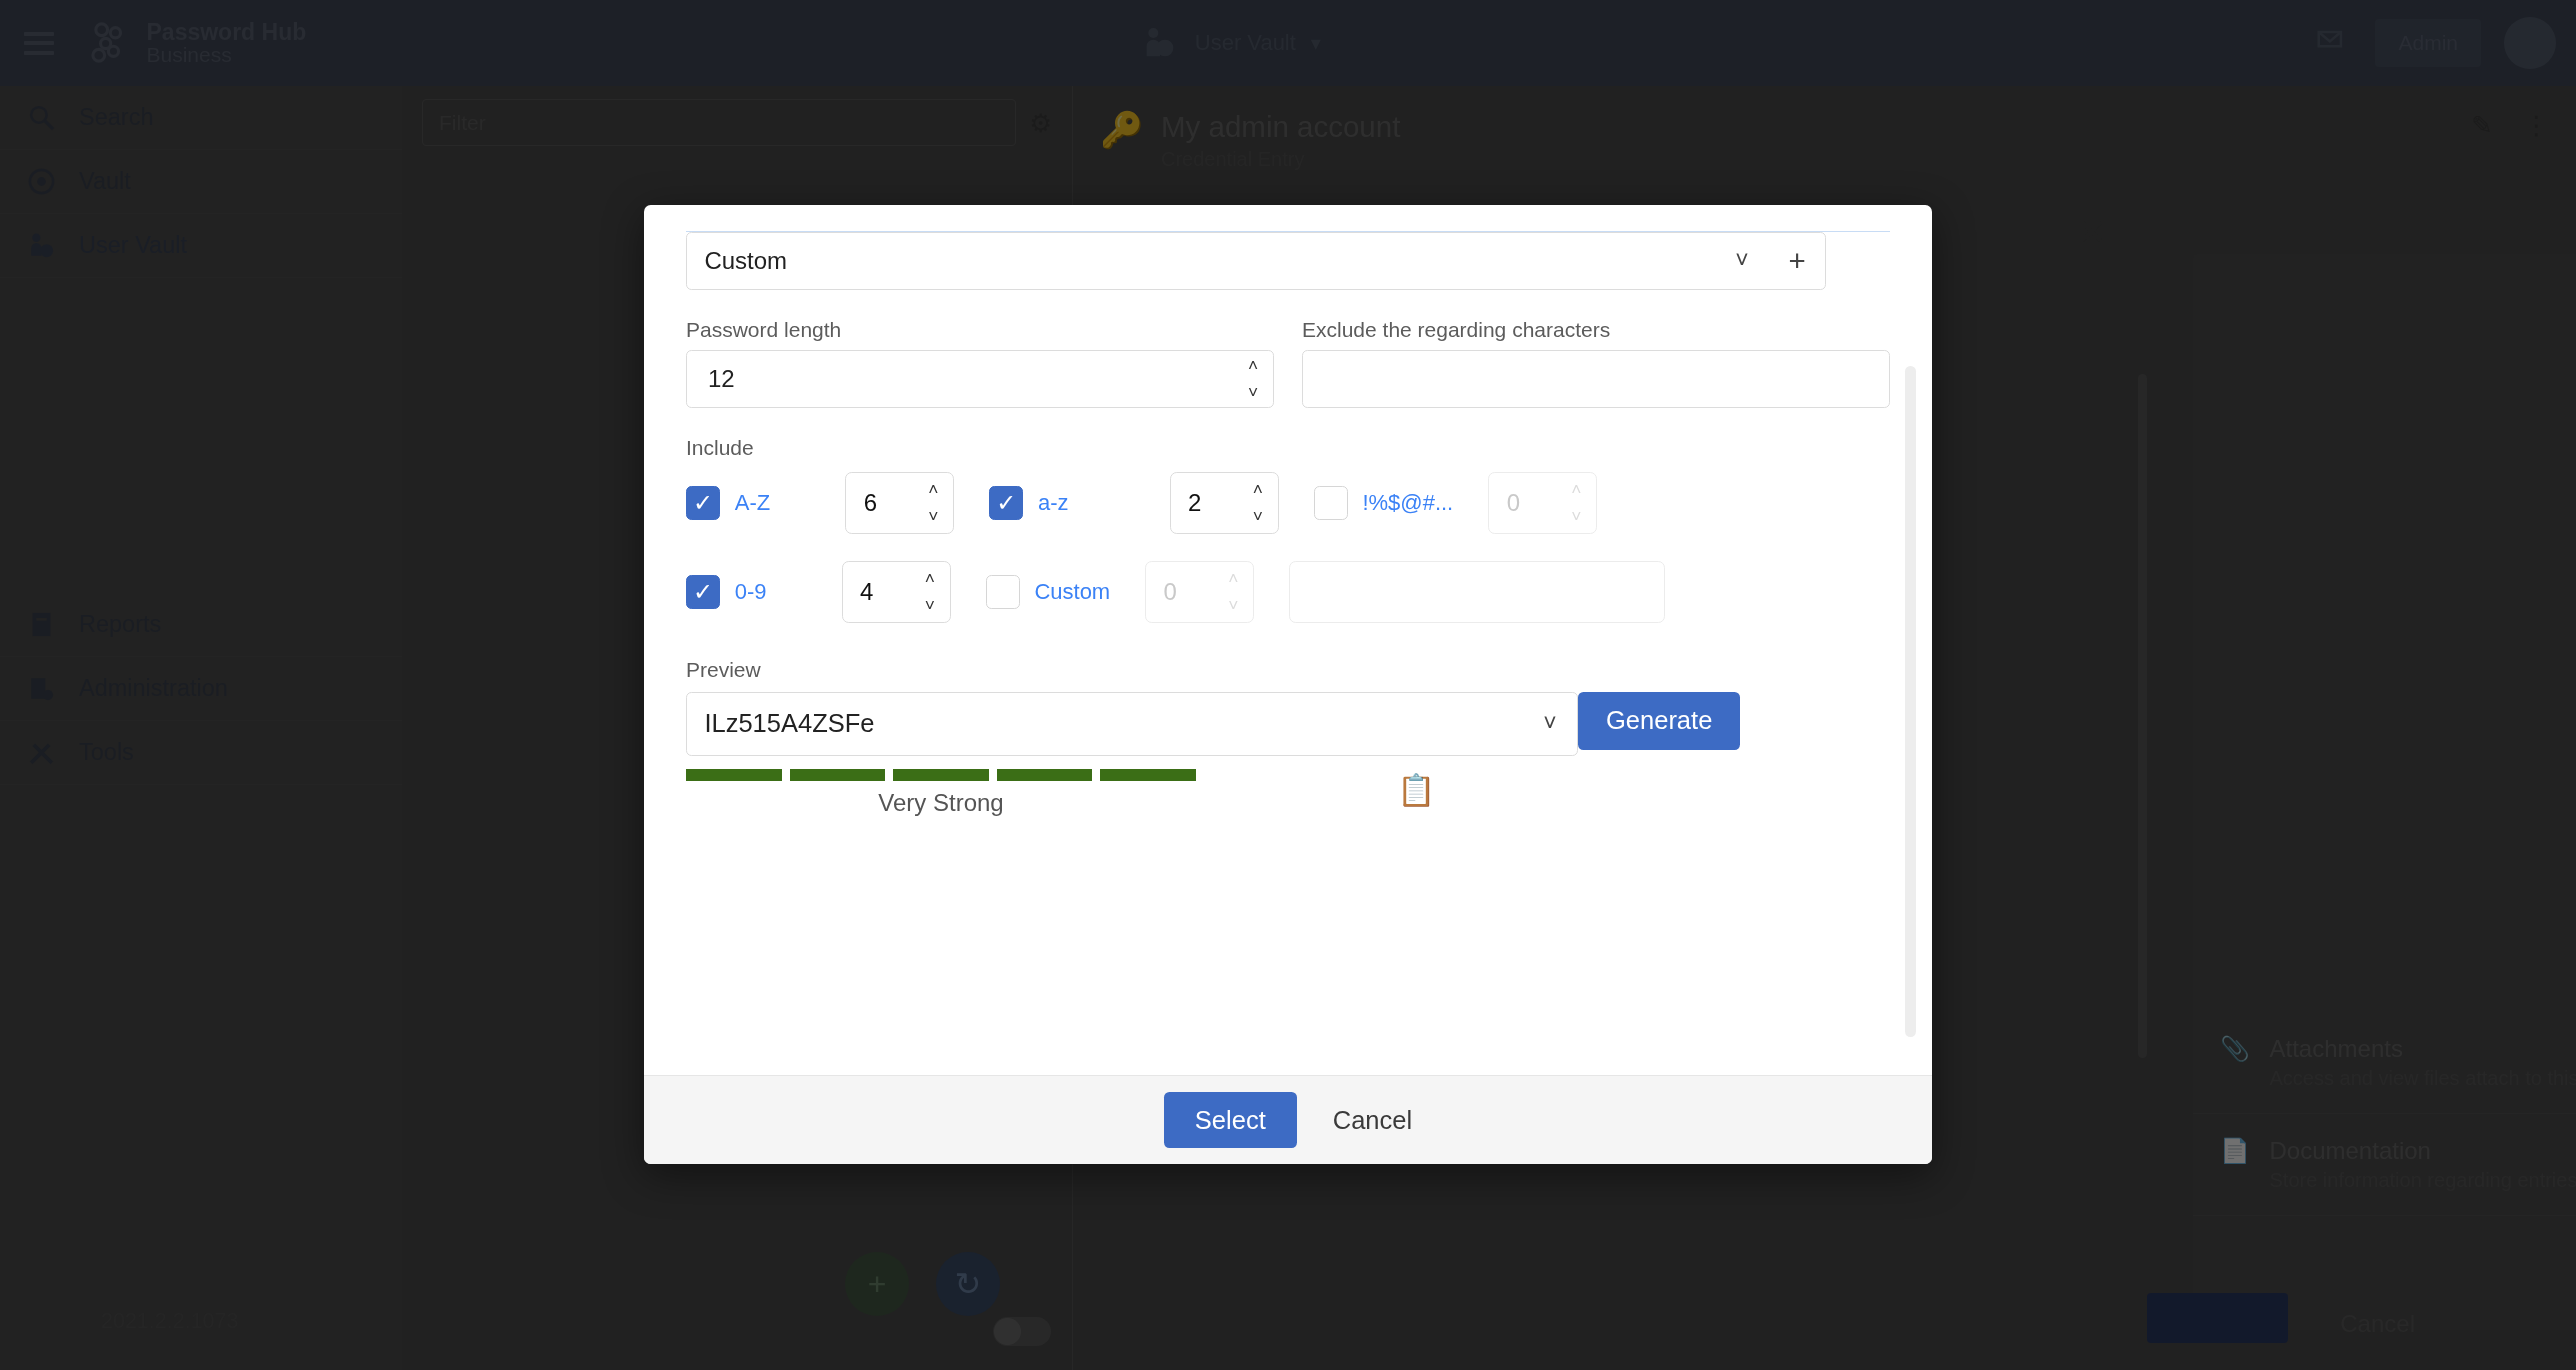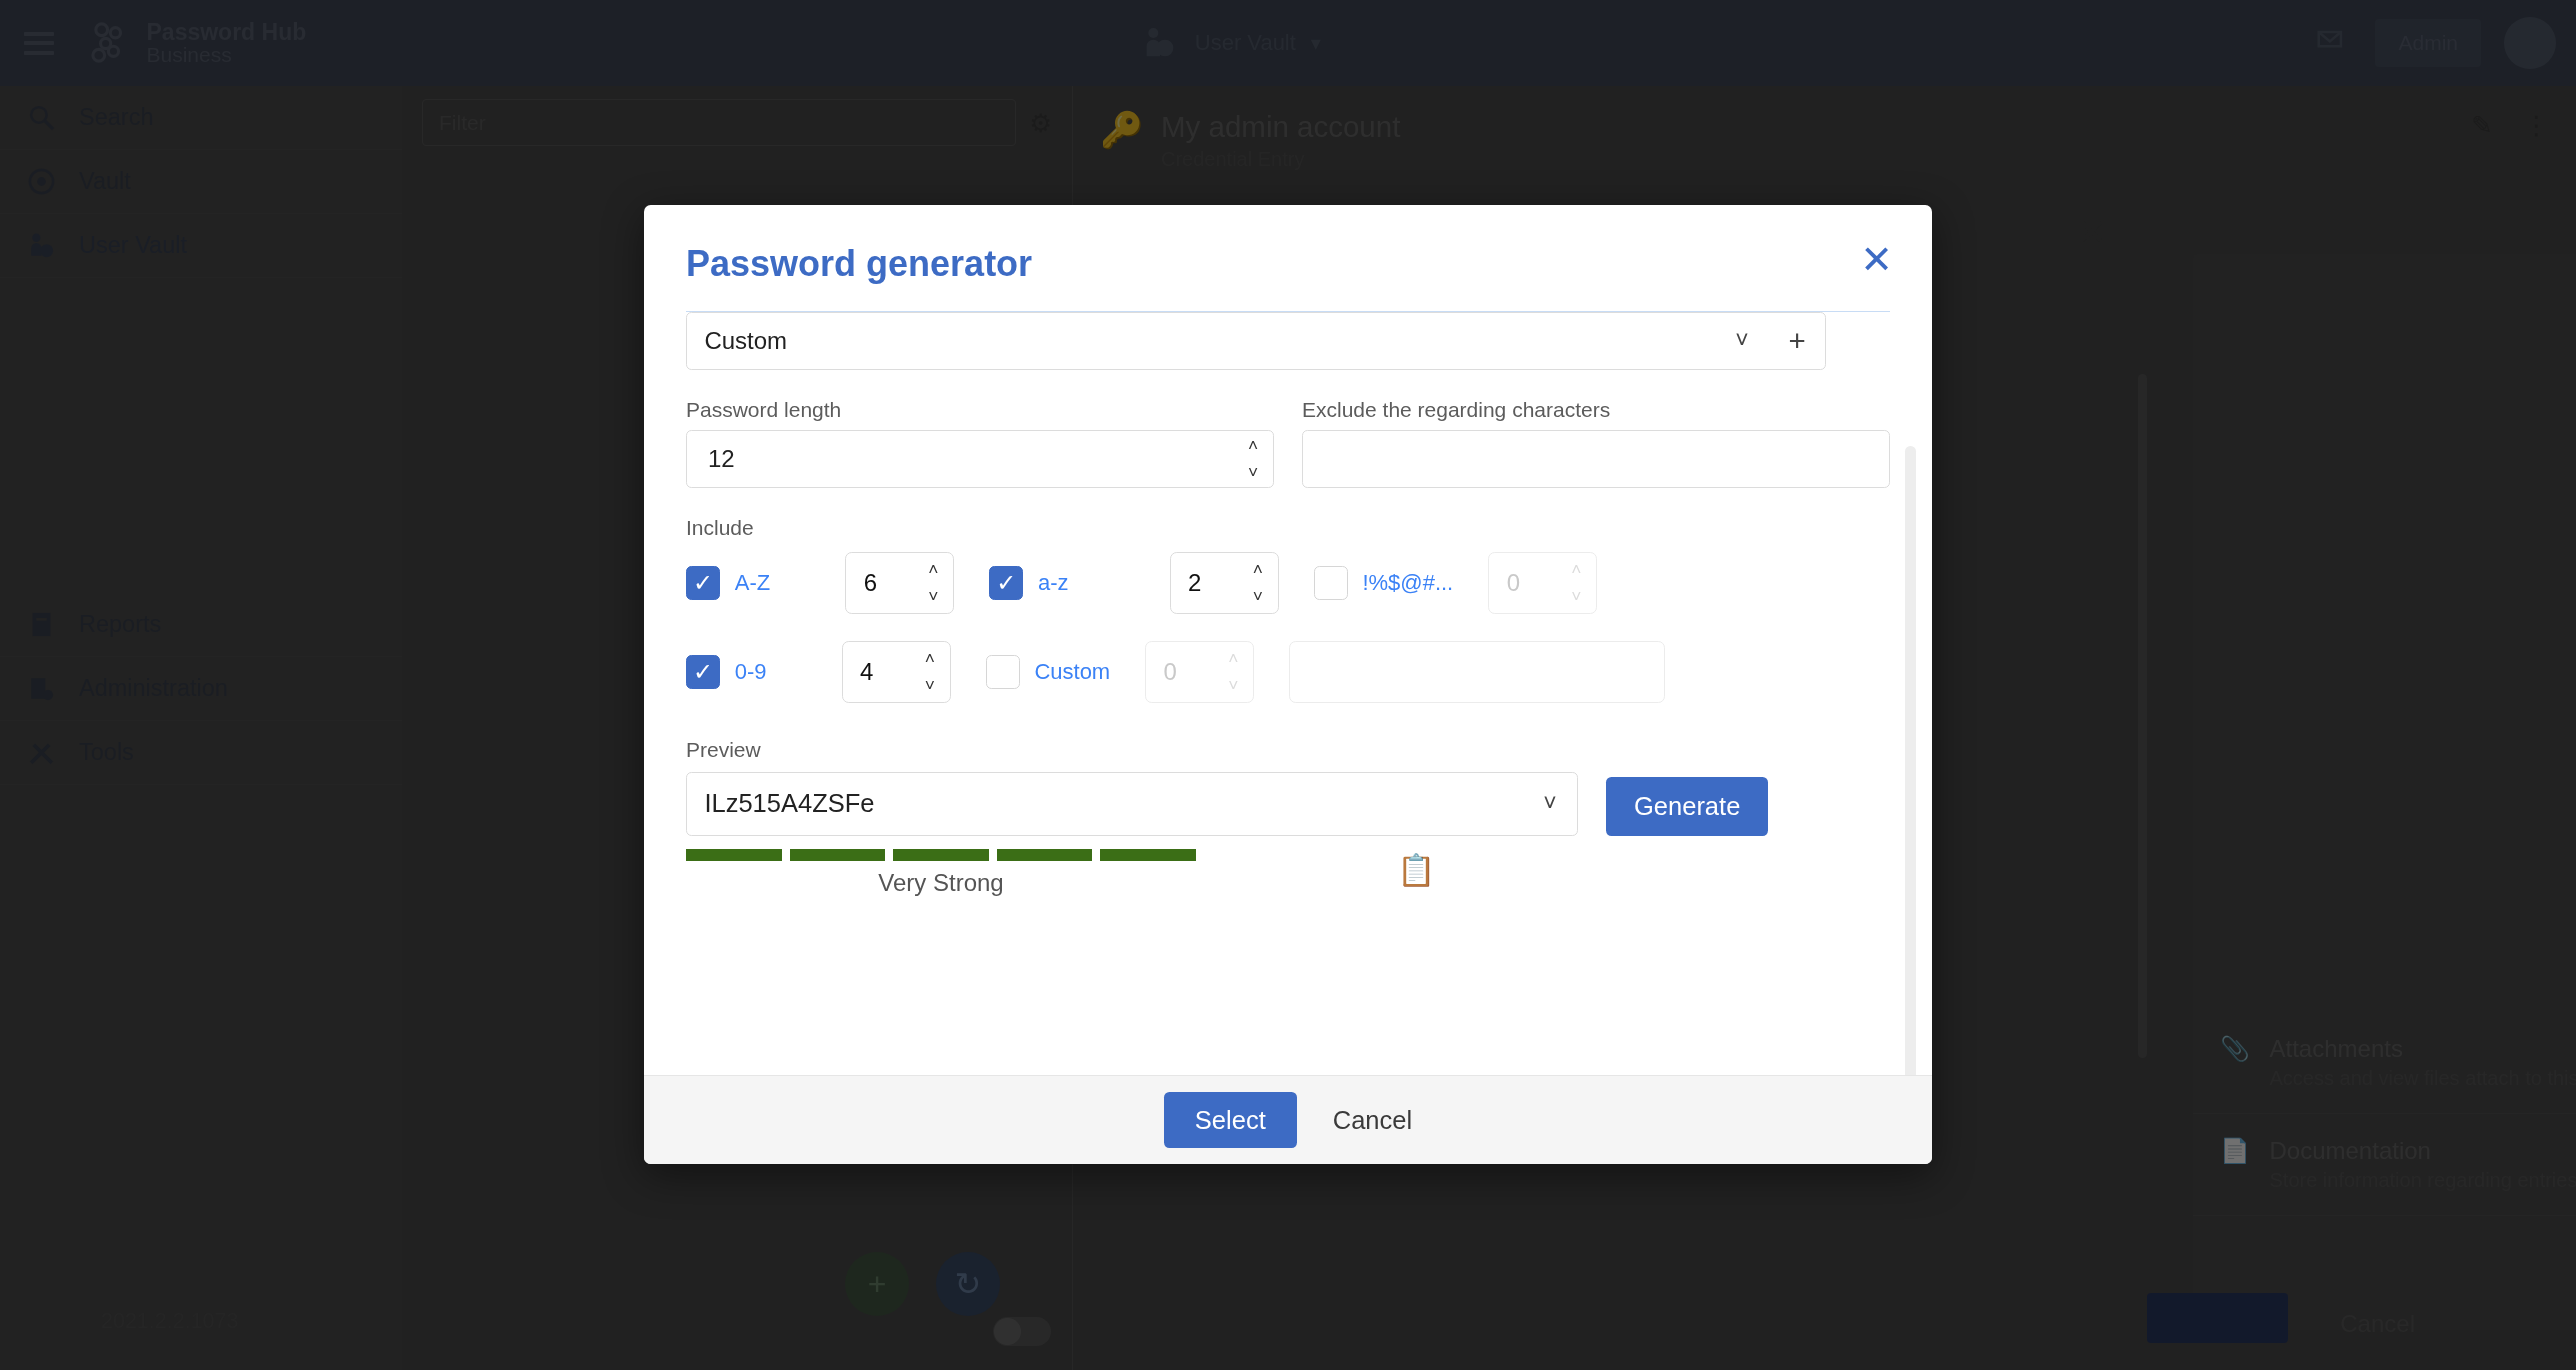--- a/index.html
+++ b/index.html
@@ -204,21 +204,21 @@
     font-size: 24px; color:#111;
   }
   .mini-spin.disabled { color:#c9c9c9; border-color:#ececec; }
   .mini-spin.disabled .spin-arrows { color:#dcdcdc; }
 
   .sym-input {
     width: 376px; height: 62px; border: 0.7px solid #ececec; border-radius: 6.7px;
   }
 
   .preview-label { font-size: 21px; color:#5c5c5c; margin-top: 35px; margin-bottom: 9.4px; }
-  .preview-row { display:flex; align-items:flex-end; gap: 28px; }
+  .preview-row { display:flex; align-items:flex-start; }
   .preview-box {
     width: 892px; height: 64px; border: 0.7px solid #dcdcdc; border-radius: 5.4px;
     display:flex; align-items:center; padding: 0 0 0 17.4px;
     font-size: 25.5px; color:#222;
   }
   .btn-generate {
     background: #3d6bc4; color:#fff; font-size: 25.5px;
     padding: 14.8px 28px; border-radius: 5.4px; border: none; cursor:pointer;
   }
   .strength-wrap { margin-top: 13.4px; display:flex; align-items:flex-start; }
@@ -429,24 +429,20 @@
   <div class="fab-wrap">
     <div class="fab">+</div>
     <div class="fab blue">↻</div>
   </div>
 </div>
 
 <div id="dim-overlay"></div>
 
 <div id="modal">
 
-  <div class="modal-header">
-    <div class="modal-title">Password generator</div>
-    <div class="modal-close">✕</div>
-  </div>
   <div class="modal-rule"></div>
 
   <div class="modal-body">
 
     <div class="select-wrap">
       <span class="sv">Custom</span>
       <span class="sel-chev">˅</span>
       <span class="sel-plus">+</span>
     </div>
 

